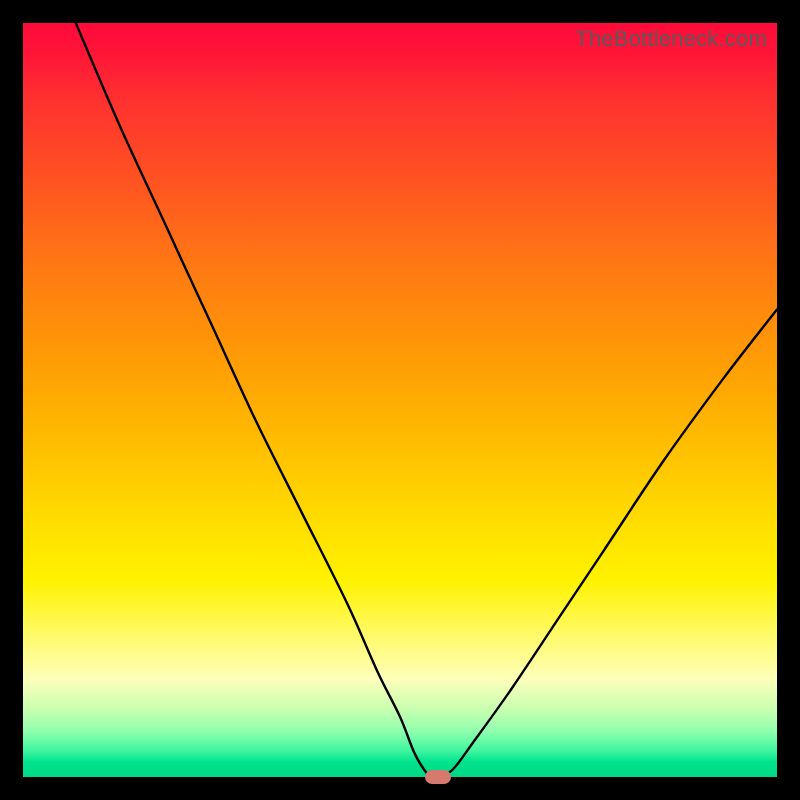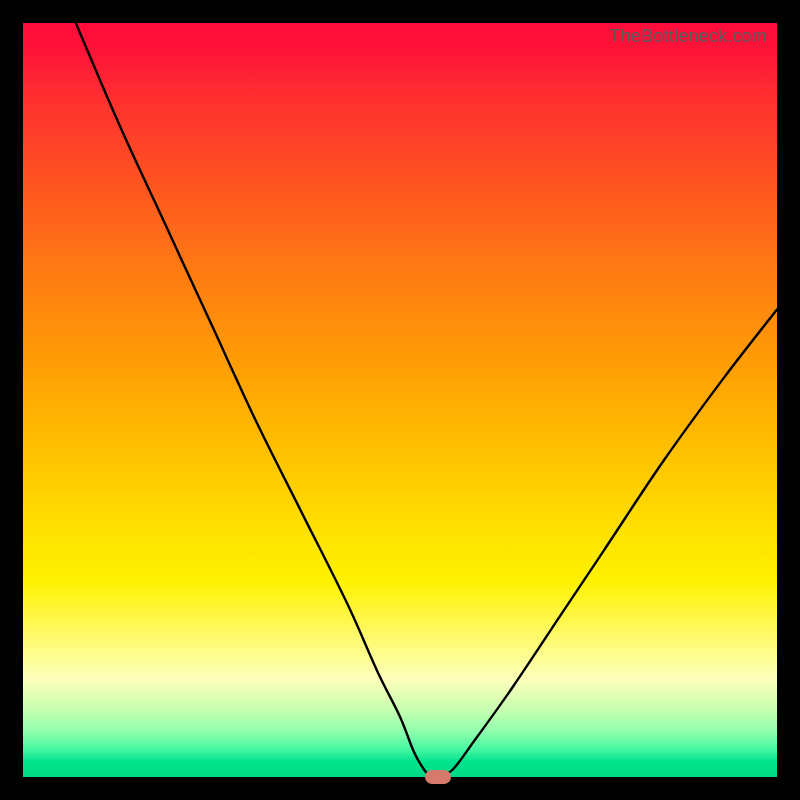--- a/index.html
+++ b/index.html
@@ -42,21 +42,21 @@
       #40f5a0 96.5%,
       #00e38d 98%,
       #00d884 100%
     );
   }
   .watermark {
     position: absolute;
     top: 3px;
     right: 10px;
     color: #5a5a5a;
-    font-size: 18px;
+    font-size: 22px;
     font-weight: 500;
     letter-spacing: 0.2px;
     user-select: none;
   }
   svg.curve {
     position: absolute;
     left: 0; top: 0;
     width: 754px;
     height: 754px;
     overflow: visible;

